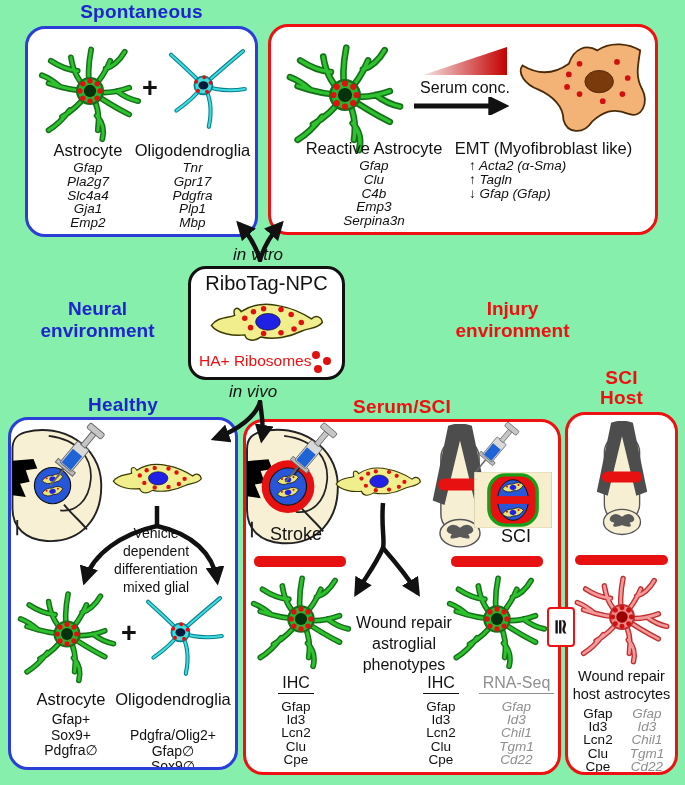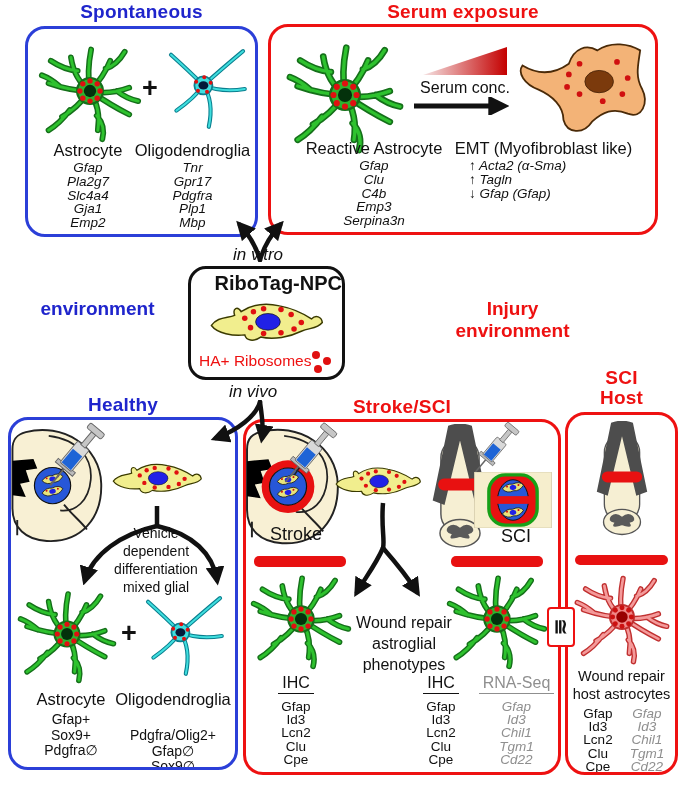--- a/index.html
+++ b/index.html
@@ -1,17 +1,17 @@
 <!DOCTYPE html>
 <html><head>
 <meta charset="utf-8">
 <style>
   html,body{margin:0;padding:0;}
   body{font-family:"Liberation Sans",sans-serif;background:#d9dbf1;}
-  #stage{position:relative;width:685px;height:785px;background:#ffffff;overflow:hidden;}
+  #stage{position:relative;width:685px;height:785px;background:#86efac;overflow:hidden;}
   .abs{position:absolute;}
   .panel{position:absolute;background:#fff;border-radius:20px;}
   .b-blue{border:3px solid #2b3fd8;}
   .b-red{border:3px solid #ee1111;}
   .ptitle{position:absolute;font-weight:bold;font-size:19px;text-align:center;letter-spacing:.2px;}
   .t-blue{color:#1f25cc;}
   .t-red{color:#ee1111;}
   .clabel{position:absolute;font-size:16.5px;color:#111;text-align:center;}
   .genes{position:absolute;font-size:13.5px;line-height:13.8px;color:#111;text-align:center;font-style:italic;}
   .markers{position:absolute;font-size:14px;line-height:15.5px;color:#111;text-align:center;}
@@ -175,21 +175,20 @@
     <div class="clabel" style="left:102px;top:112px;width:125px;">Oligodendroglia</div>
     <div class="genes" style="left:102px;top:132px;width:125px;">
       <div>Tnr</div>
       <div>Gpr17</div>
       <div>Pdgfra</div>
       <div>Plp1</div>
       <div>Mbp</div>
     </div>
   </div>
 
-  <div class="ptitle t-red" style="left:268px;top:1px;width:390px;">Serum exposure</div>
   <div class="panel b-red" style="left:268px;top:24px;width:384px;height:205px;">
     <svg class="abs astro-green" style="left:10px;top:4px" width="128" height="128">
         <use href="#cell-astro"></use>
       </svg>
     <svg class="abs" style="left:150px;top:18px" width="88" height="32">
       <polygon points="2,30 86,30 86,2" fill="url(#tg)"></polygon>
     </svg>
     <div class="abs" style="left:140px;top:52px;width:108px;text-align:center;font-size:16px;color:#111;">Serum conc.</div>
     <svg class="abs" style="left:140px;top:70px" width="110" height="18">
       <line x1="3" y1="9" x2="92" y2="9" stroke="#111" stroke-width="5" marker-end="url(#ah)"></line>
@@ -213,39 +212,40 @@
     </div>
   </div>
 
   <svg class="abs" style="left:224px;top:214px;z-index:5" width="68" height="48">
     <path d="M36 46C32 32 26 22 16 11" fill="none" stroke="#111" stroke-width="4.5" stroke-linecap="round" marker-end="url(#ah)"></path>
     <path d="M36 46C40 32 46 22 56 11" fill="none" stroke="#111" stroke-width="4.5" stroke-linecap="round" marker-end="url(#ah)"></path>
   </svg>
   <div class="itext" style="left:198px;top:245px;width:120px;">in vitro</div>
 
   <div class="panel" style="left:188px;top:266px;width:151px;height:108px;border:3px solid #111;border-radius:18px;">
-    <div class="abs" style="left:0;top:3px;width:100%;text-align:right;font-weight:bold;font-size:20px;color:#111;">RiboTag-NPC</div>
+    <div class="abs" style="left:0;top:3px;width:100%;text-align:center;font-weight:normal;font-size:20px;color:#111;">RiboTag-NPC</div>
     <svg class="abs" style="left:4px;top:26px" width="143" height="58">
         <use href="#cell-npc"></use>
       </svg>
     <div class="ha-label" style="left:8px;top:83px;">HA+ Ribosomes</div>
     <svg class="abs" style="left:117px;top:80px" width="26" height="26">
       <circle cx="8" cy="6" r="4" fill="#e01010"></circle>
         <circle cx="19" cy="12" r="4" fill="#e01010"></circle>
         <circle cx="10" cy="20" r="4" fill="#e01010"></circle>
     </svg>
   </div>
 
   <div class="itext" style="left:193px;top:382px;width:120px;">in vivo</div>
   <svg class="abs" style="left:198px;top:400px;z-index:5" width="95" height="48">
     <path d="M62 2C58 16 40 30 18 38" fill="none" stroke="#111" stroke-width="4.5" stroke-linecap="round" marker-end="url(#ah)"></path>
     <path d="M62 2C64 18 66 26 64 38" fill="none" stroke="#111" stroke-width="4.5" stroke-linecap="round" marker-end="url(#ah)"></path>
   </svg>
 
   <div class="envlabel t-blue" style="left:10px;top:298px;width:175px;">
+    <div>Neural</div>
     <div>environment</div>
   </div>
   <div class="envlabel t-red" style="left:425px;top:298px;width:175px;">
     <div>Injury</div>
     <div>environment</div>
   </div>
 
   <div class="ptitle t-blue" style="left:8px;top:394px;width:230px;">Healthy</div>
   <div class="panel b-blue" style="left:8px;top:417px;width:224px;height:347px;overflow:hidden;">
     <svg class="abs" style="left:-10px;top:8px" width="105" height="120">
@@ -282,21 +282,21 @@
       <div>Pdgfra∅</div>
     </div>
     <div class="clabel" style="left:100px;top:270px;width:124px;">Oligodendroglia</div>
     <div class="markers" style="left:100px;top:292px;width:124px;margin-top:16px;">
       <div>Pdgfra/Olig2+</div>
       <div>Gfap∅</div>
       <div>Sox9∅</div>
     </div>
   </div>
 
-  <div class="ptitle t-red" style="left:243px;top:396px;width:318px;">Stroke/SCI</div>
+  <div class="ptitle t-red" style="left:243px;top:396px;width:318px;">Serum/SCI</div>
   <div class="panel b-red" style="left:243px;top:419px;width:312px;height:350px;overflow:hidden;">
     <svg class="abs" style="left:-12px;top:6px;--ring:#e81111" width="110" height="122">
         <use href="#brain"></use>
       </svg>
     <svg class="abs" style="left:46px;top:-4px;transform:rotate(40deg)" width="32" height="74">
         <use href="#syringe"></use>
       </svg>
     <div class="abs" style="left:2px;top:102px;width:96px;text-align:center;font-size:18px;color:#111;">Stroke</div>
     <svg class="abs" style="left:88px;top:38px" width="88" height="46">
         <use href="#cell-npc"></use>

